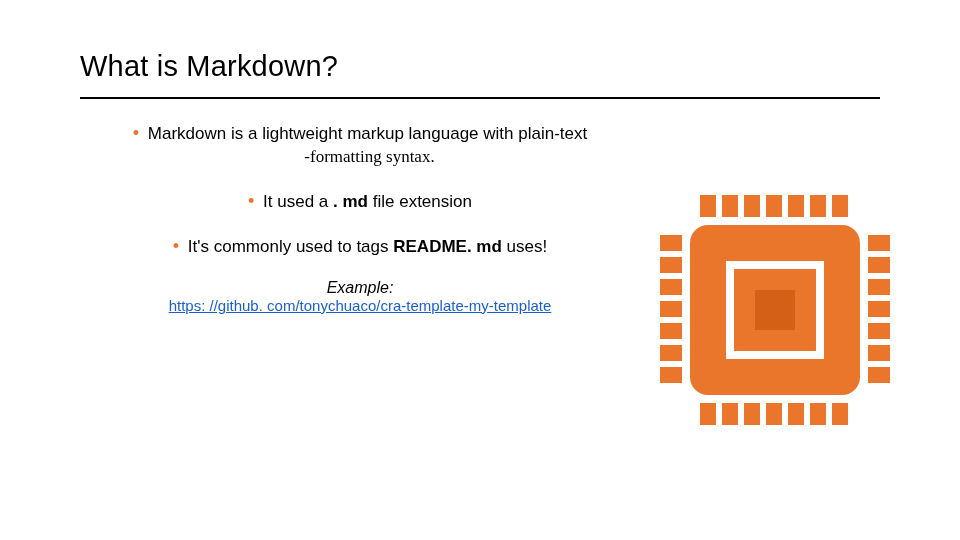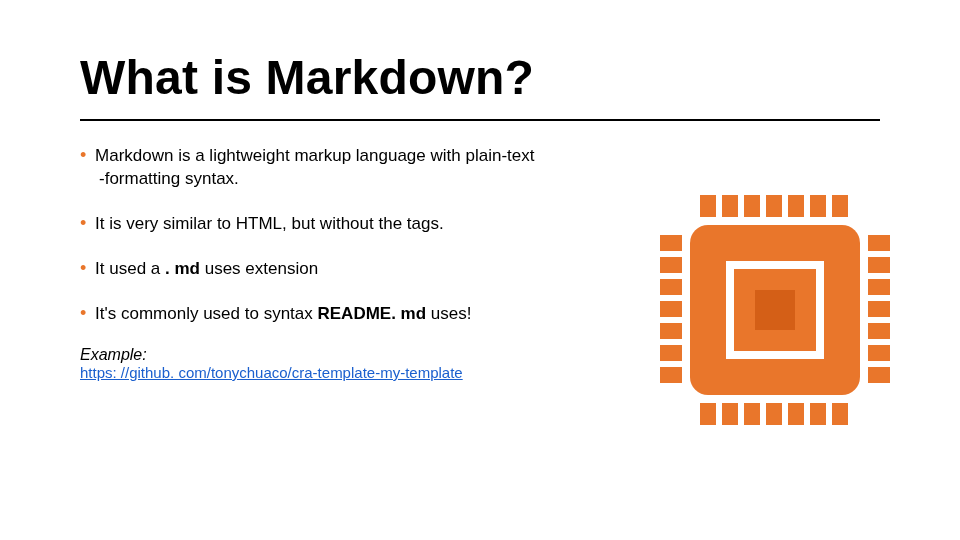--- a/index.html
+++ b/index.html
@@ -1,24 +1,24 @@
 <!DOCTYPE html>
 <html><head>
 <meta charset="utf-8">
 <style>
   * { margin: 0; padding: 0; box-sizing: border-box; }
   html, body { width: 960px; height: 540px; background: #fff; font-family: Arial, Helvetica, sans-serif; color: #000; }
   .slide { position: relative; width: 960px; height: 540px; padding: 50px 80px 40px 80px; }
-  .title { font-size: 48px; font-weight: 700; margin-bottom: 14px; letter-spacing: 0.2px; }
+  .title { font-size: 29px; font-weight: 400; margin-bottom: 14px; letter-spacing: 0.2px; }
   .rule { border: none; border-top: 2px solid #000; width: 100%; margin-bottom: 22px; }
   .body { display: flex; flex-direction: row; gap: 40px; }
-  .text-col { flex: 1; max-width: 560px; }
+  .text-col { flex: 1; max-width: 560px; text-align: center; }
   .bullet { font-size: 17px; line-height: 1.35; margin-bottom: 20px; }
   .bullet .dot { color: #e9762b; font-size: 18px; margin-right: 4px; }
-  .bullet .cont { display: block; margin-left: 19px; }
+  .bullet .cont { display: block; margin-left: 19px; font-family: Liberation Serif, serif; }
   .example-label { font-style: italic; font-size: 16px; margin-top: 13px; }
   .example-link { font-size: 15px; color: #1a5fce; text-decoration: underline; word-break: break-all; }
   .chip { position: absolute; right: 70px; top: 195px; width: 230px; height: 230px; }
 </style>
 </head>
 <body>
 
 <div class="slide">
 
   <h1 class="title">What is Markdown?</h1>
@@ -26,35 +26,31 @@
 
   <div class="body">
     <div class="text-col">
 
       <p class="bullet">
         <span class="dot">•</span>
         <span>Markdown is a lightweight markup language with plain-text</span>
         <span class="cont">-formatting syntax.</span>
       </p>
 
-      <p class="bullet">
-        <span class="dot">•</span>
-        <span>It is very similar to HTML, but without the tags.</span>
-      </p>
 
       <p class="bullet">
         <span class="dot">•</span>
         <span>It used a</span>
         <b>. md</b>
-        <span> uses extension</span>
+        <span> file extension</span>
       </p>
 
       <p class="bullet">
         <span class="dot">•</span>
-        <span>It's commonly used to syntax </span>
+        <span>It's commonly used to tags </span>
         <b>README. md</b>
         <span> uses!</span>
       </p>
 
       <p class="example-label">Example:</p>
       <a class="example-link" href="#">https: //github. com/tonychuaco/cra-template-my-template</a>
 
     </div>
   </div>
 

